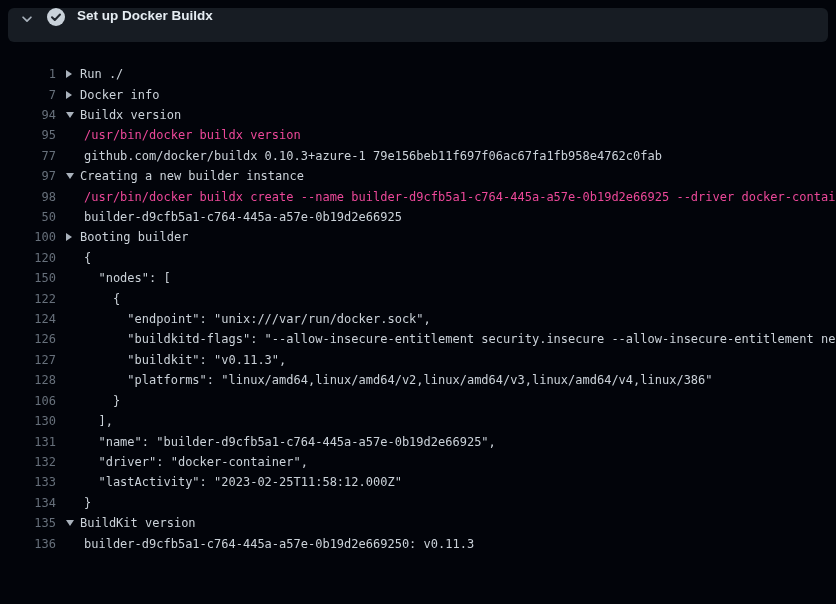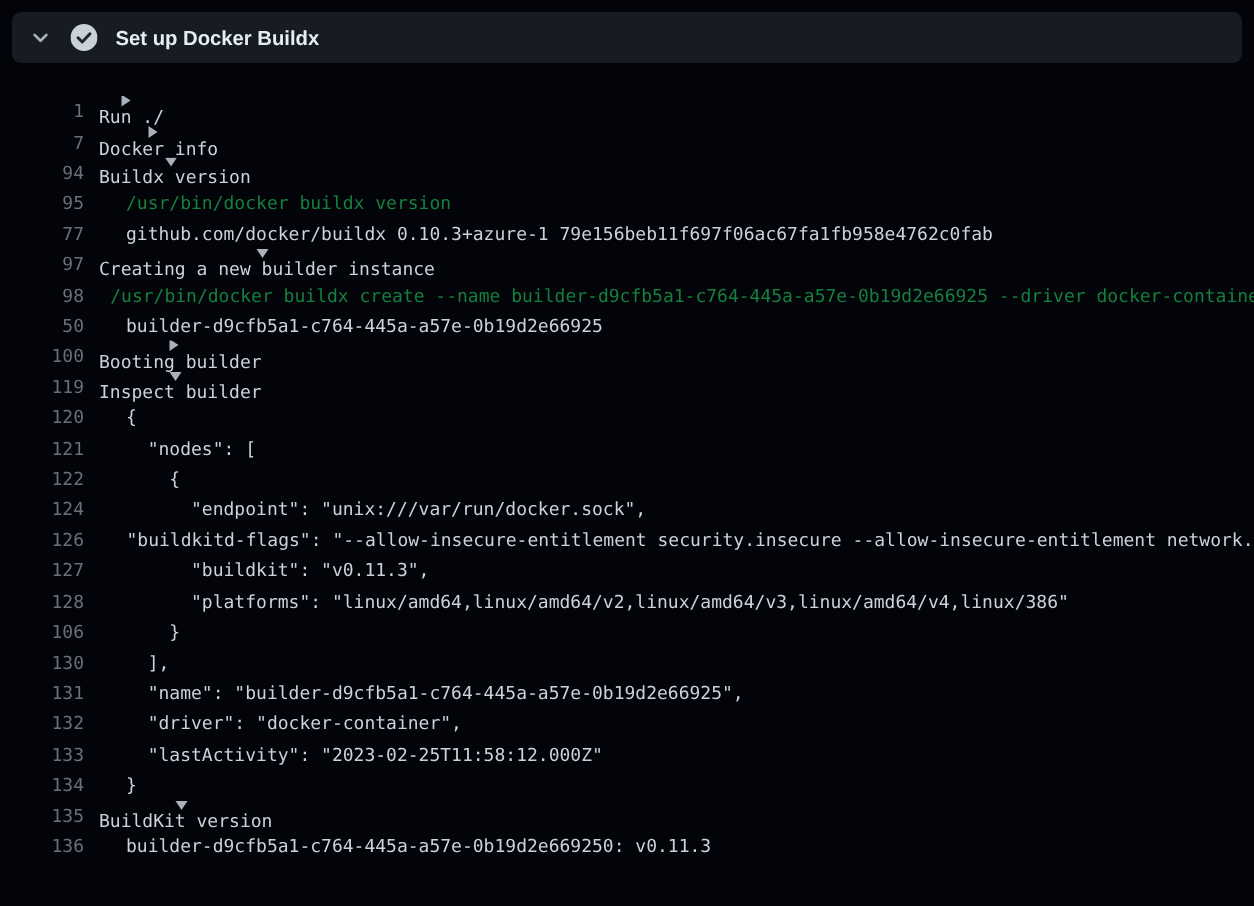--- a/index.html
+++ b/index.html
@@ -12,21 +12,21 @@
   }
   * { box-sizing: border-box; }
 
   
   .step-header {
     margin: 8px;
     height: 34px;
     background: #171c23;
     border-radius: 6px;
     display: flex;
-    align-items: center;
+    align-items: flex-start;
     padding: 0 10px 0 8px;
     font-family: "Liberation Sans", sans-serif;
     cursor: pointer;
   }
   .chevron-btn {
     width: 22px;
     height: 22px;
     display: flex;
     align-items: center;
     justify-content: center;
@@ -70,21 +70,20 @@
     text-align: right;
     color: #67707b;
     cursor: pointer;
   }
   .row-body {
     margin-left: 10px;
     display: flex;
     align-items: center;
     white-space: pre;
     overflow: hidden;
-    flex-direction: column;
   }
   .arrow {
     width: 14px;
     flex: none;
     display: inline-flex;
     align-items: center;
   }
   .group-collapsed .arrow::before {
     content: "";
     width: 0; height: 0;
@@ -95,21 +94,21 @@
   .group-expanded .arrow::before {
     content: "";
     width: 0; height: 0;
     border-left: 4px solid transparent;
     border-right: 4px solid transparent;
     border-top: 6px solid #a9b2bc;
   }
   .body-text { color: #cbd2d9; }
   .group-collapsed, .group-expanded { cursor: pointer; }
   .output .row-body, .command .row-body { padding-left: 18px; }
-  .command .body-text { color: #15803d; }
+  .command .body-text { color: #ec4899; }
 </style>
 </head>
 <body>
 
 <div class="step-header">
   <span class="chevron-btn">
     <svg width="14" height="14" viewBox="0 0 16 16">
       <path d="M3.5 6 L8 10.5 L12.5 6" fill="none" stroke="#a9b2bc" stroke-width="2" stroke-linecap="round" stroke-linejoin="round"></path>
     </svg>
   </span>
@@ -188,38 +187,31 @@
   </div>
 
   <div class="row group-collapsed">
     <span class="gutter">100</span>
     <span class="row-body">
       <span class="arrow"></span>
       <span class="body-text">Booting builder</span>
     </span>
   </div>
 
-  <div class="row group-expanded">
-    <span class="gutter">119</span>
-    <span class="row-body">
-      <span class="arrow"></span>
-      <span class="body-text">Inspect builder</span>
-    </span>
-  </div>
 
   <div class="row output">
     <span class="gutter">120</span>
     <span class="row-body">
       
       <span class="body-text">{</span>
     </span>
   </div>
 
   <div class="row output">
-    <span class="gutter">121</span>
+    <span class="gutter">150</span>
     <span class="row-body">
       
       <span class="body-text">  "nodes": [</span>
     </span>
   </div>
 
   <div class="row output">
     <span class="gutter">122</span>
     <span class="row-body">
       

